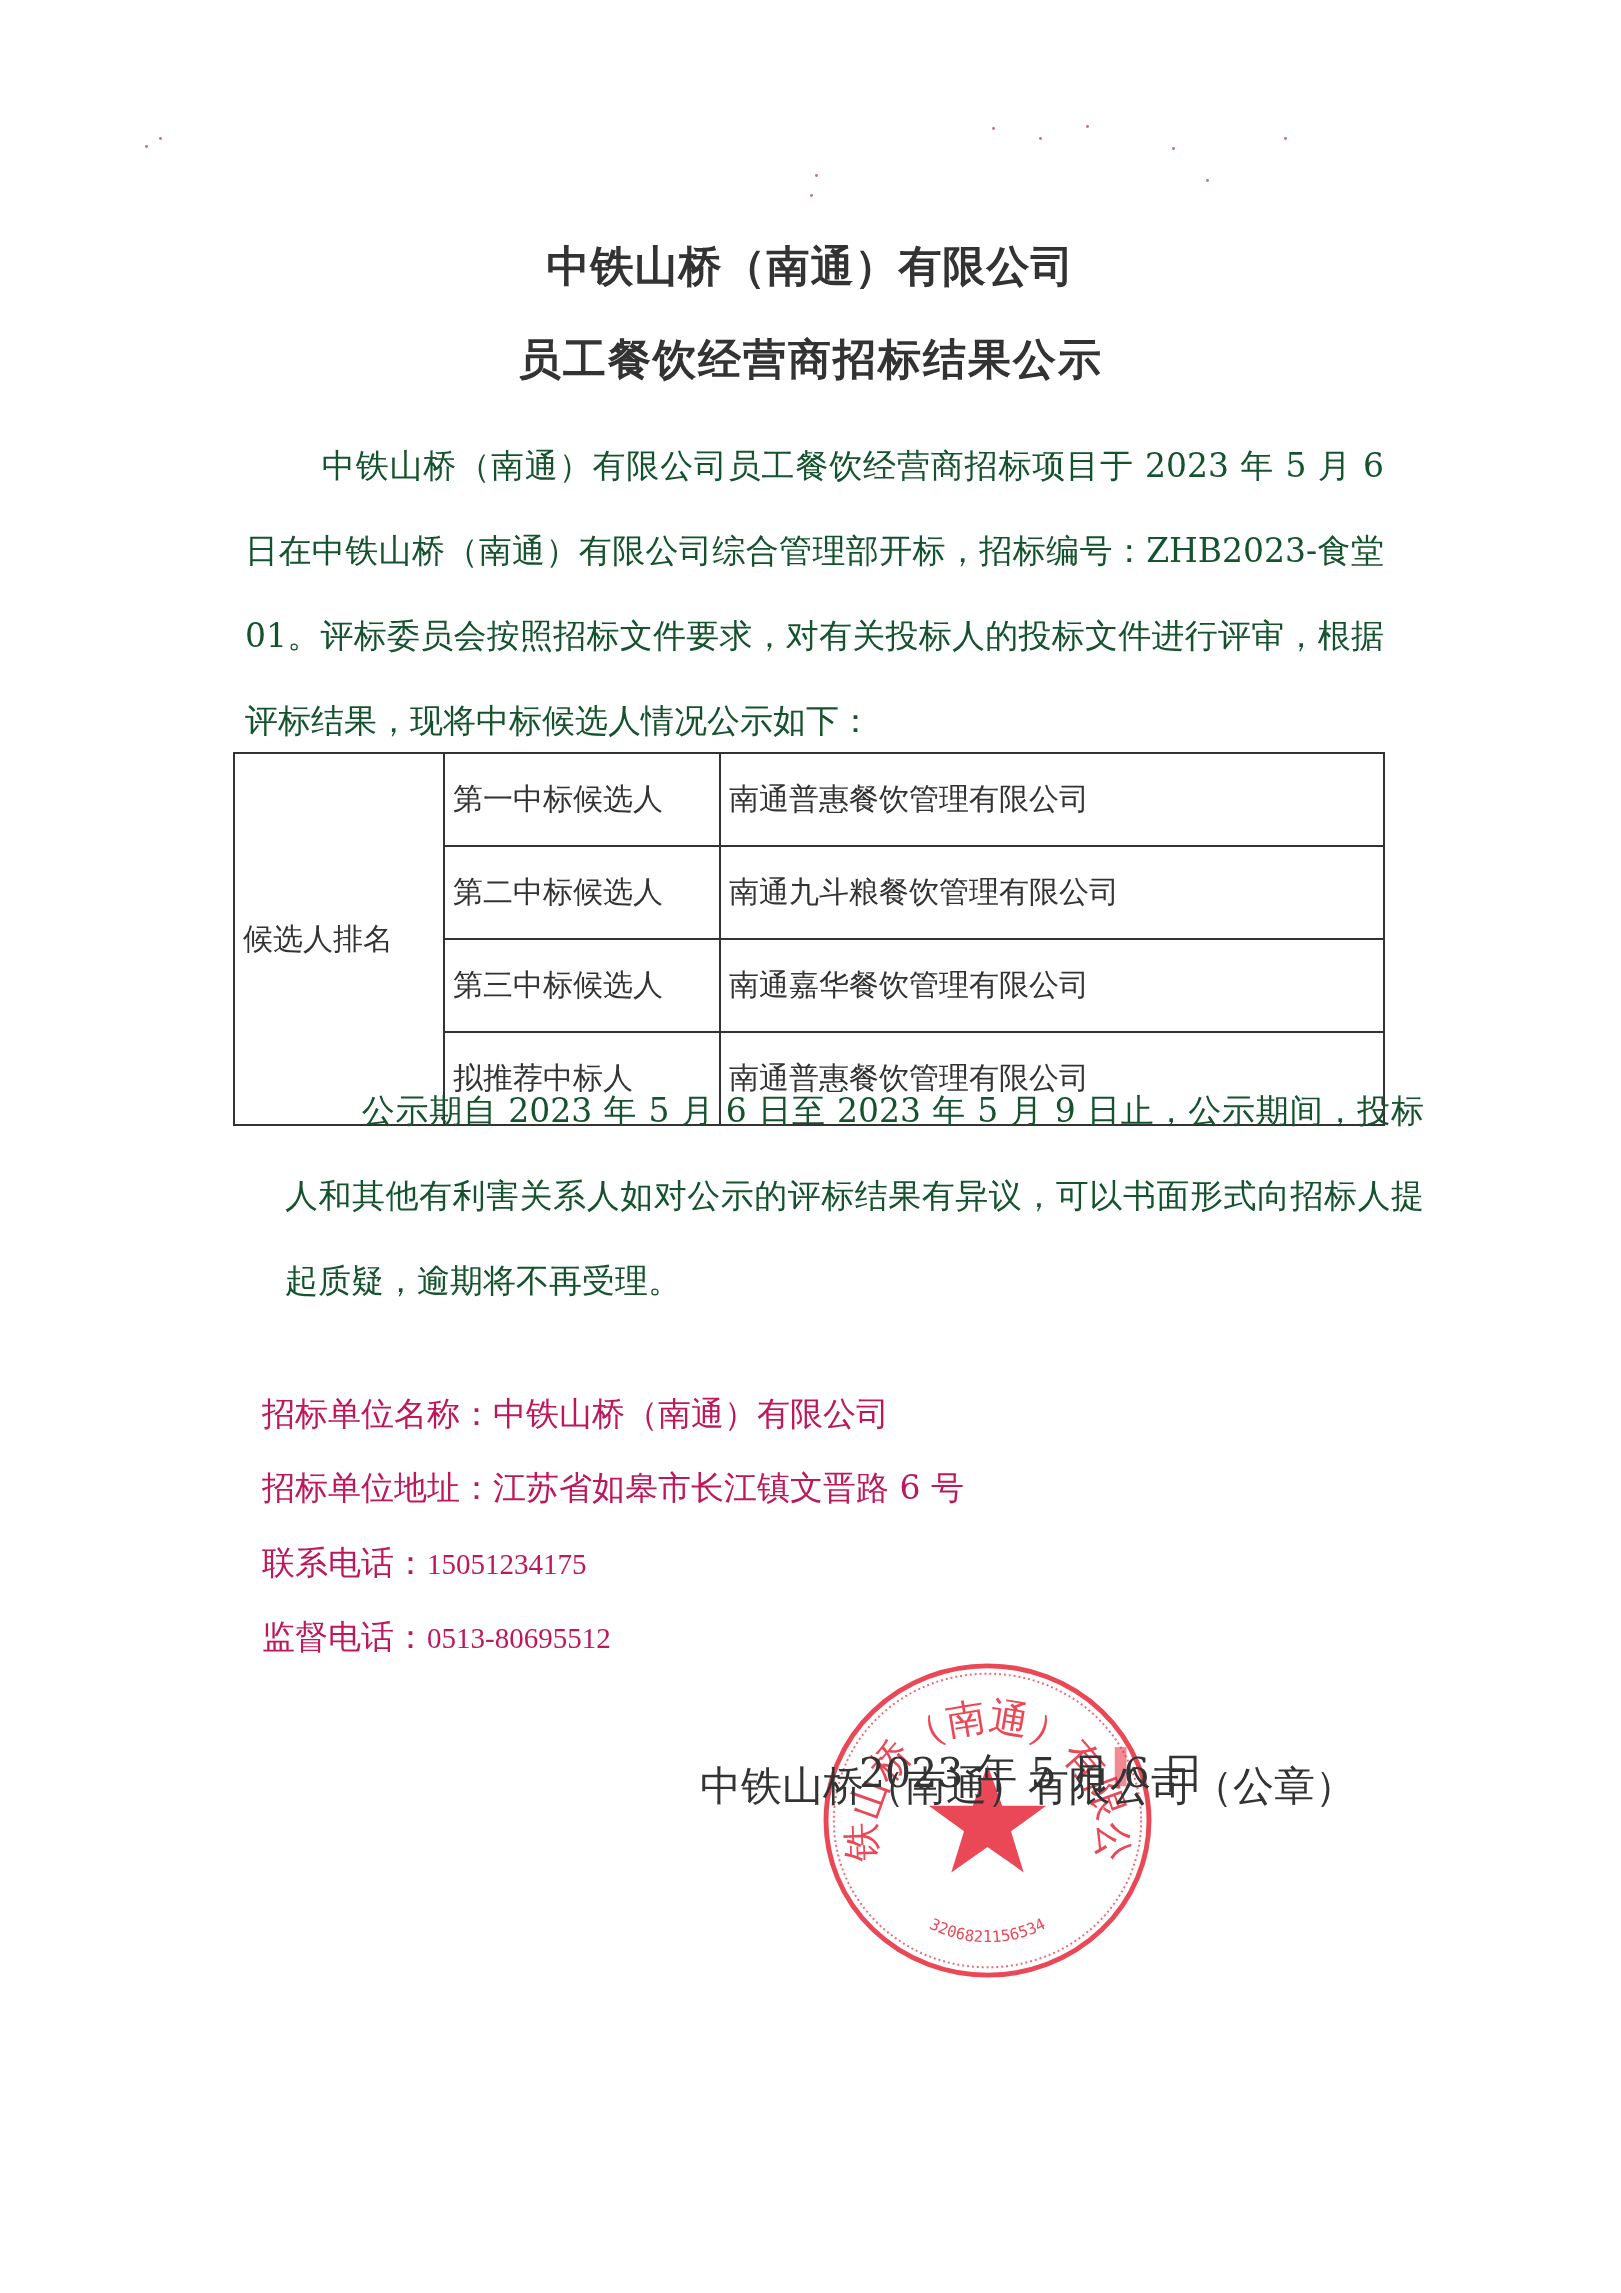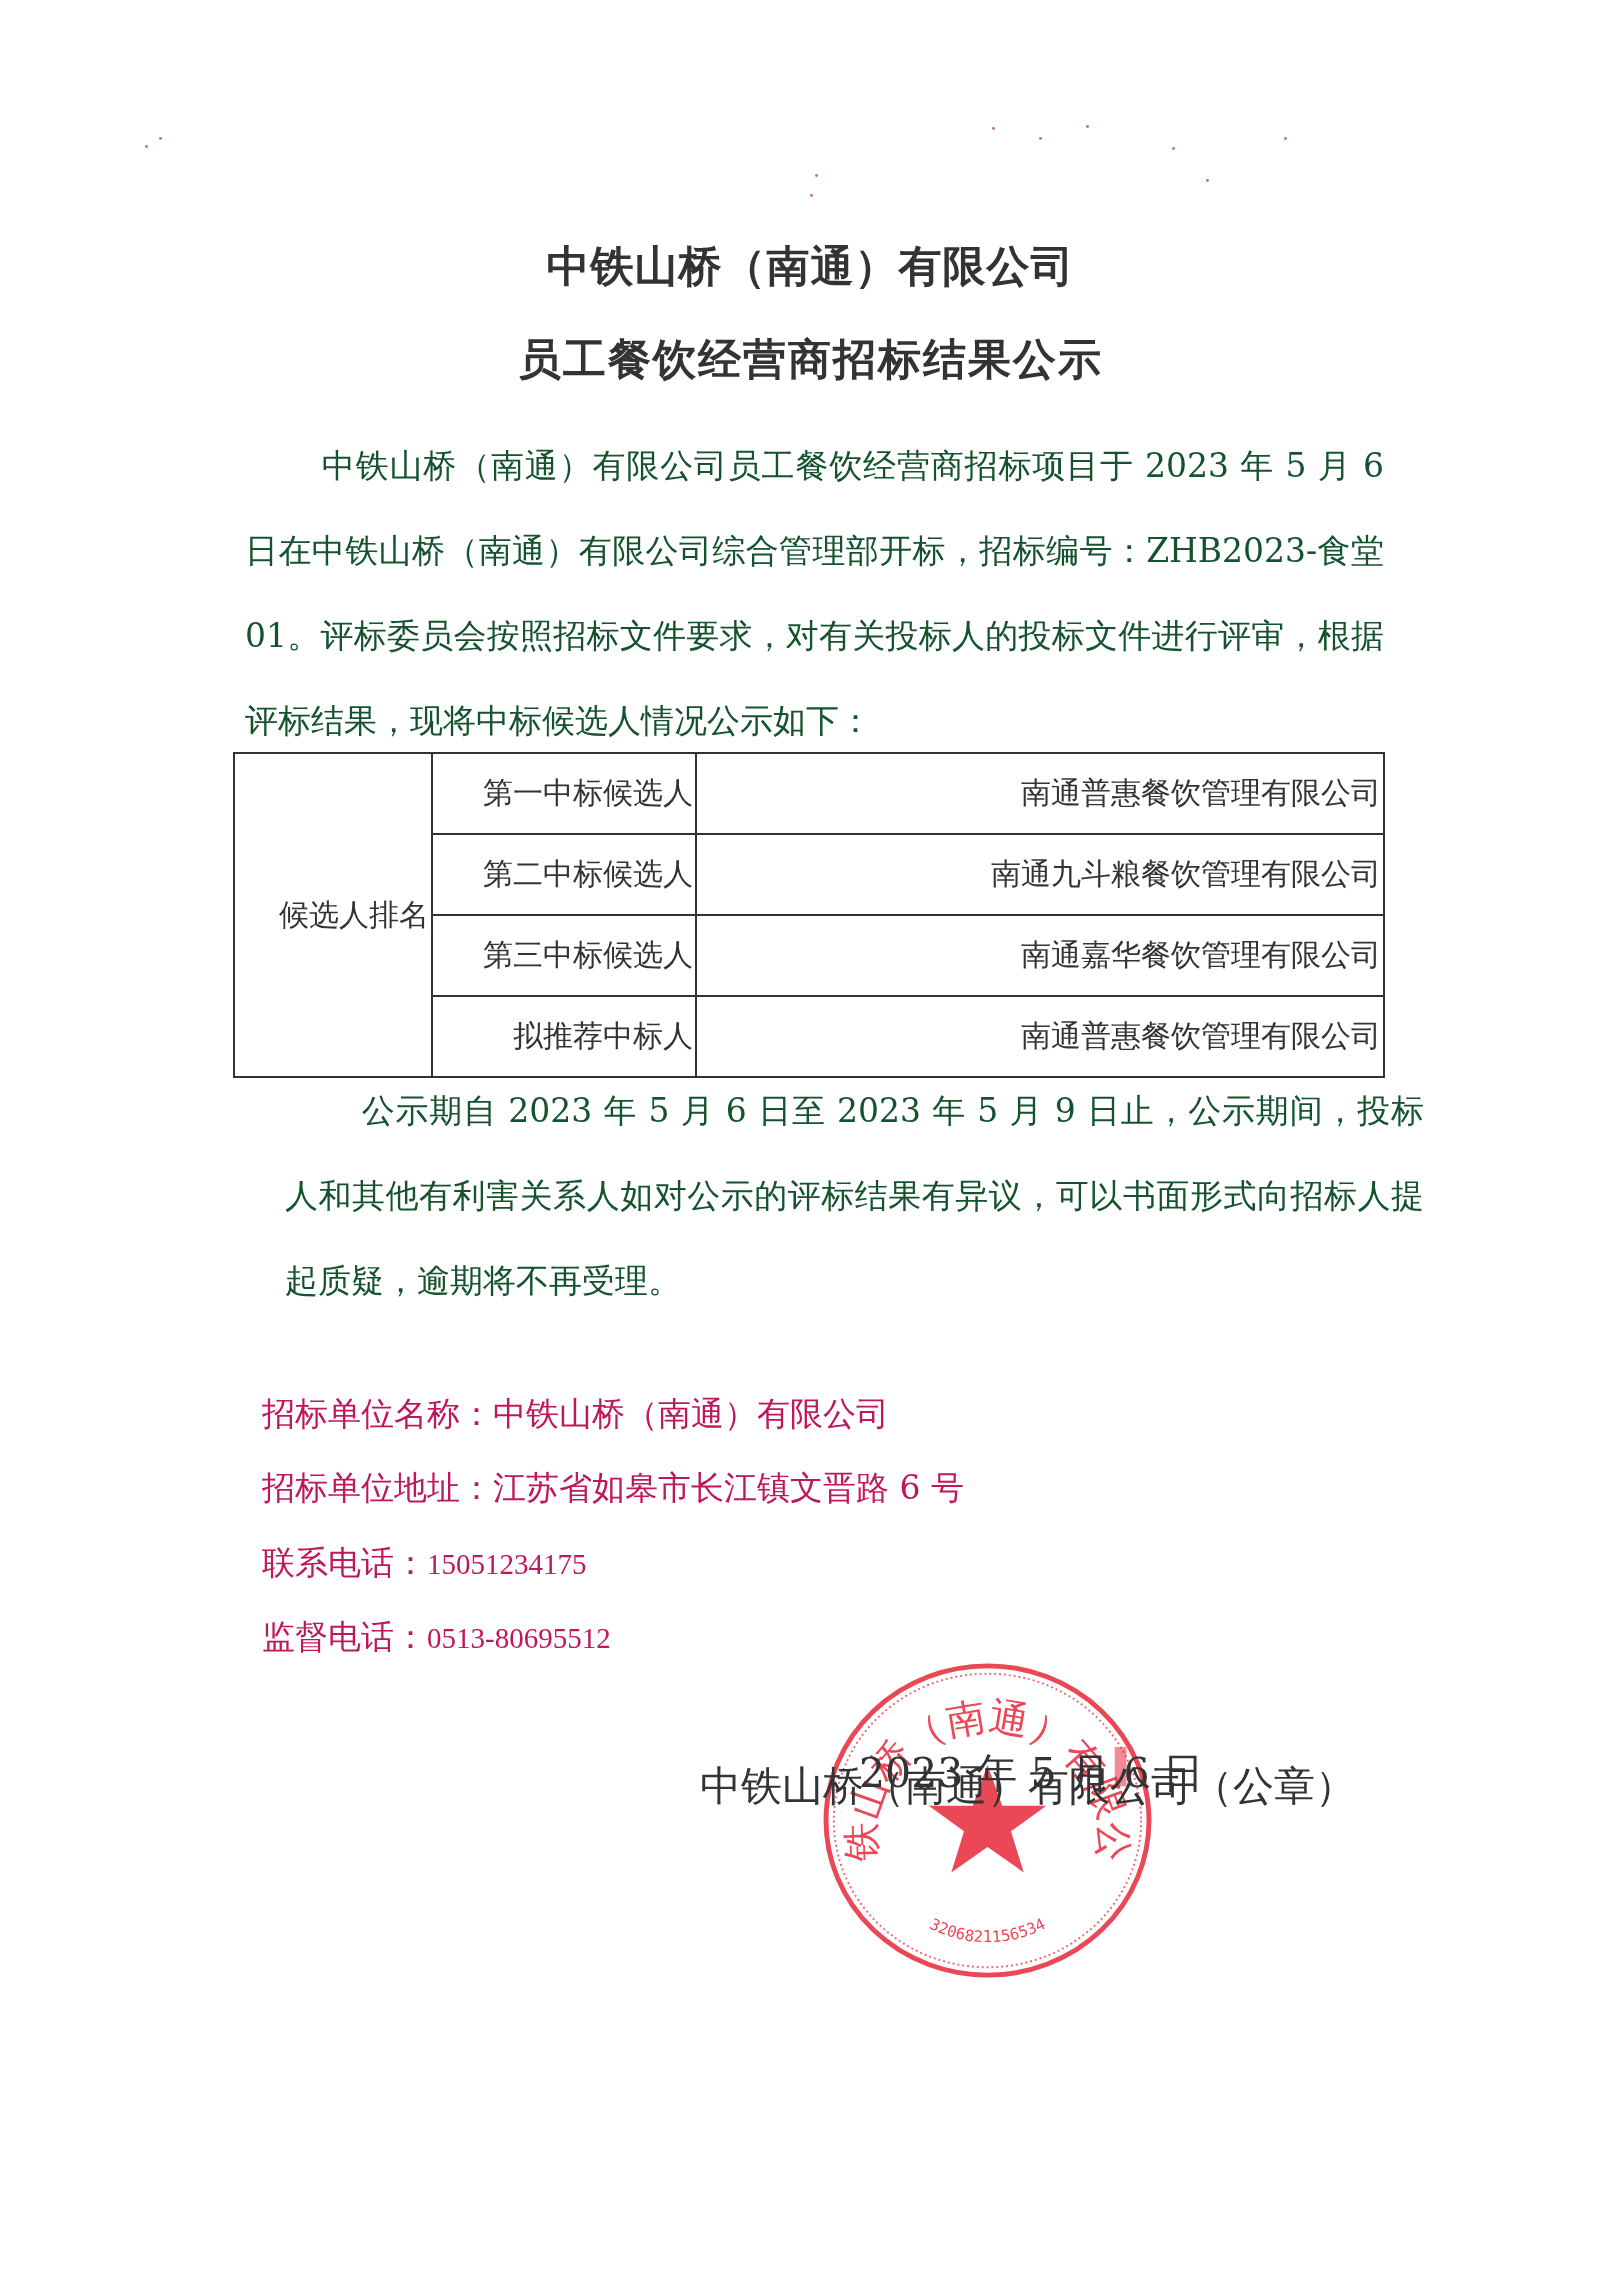--- a/index.html
+++ b/index.html
@@ -21,21 +21,21 @@
       font-size: 33px; line-height: 85px; color: #14532d;
       text-align: justify; text-align-last: left;
     }
     .para .indent { display: inline-block; width: 76px; }
     .p1 { top: 423px; }
     .p2 { top: 1068px; margin-left: 40px; }
     table.cands {
       position: absolute; left: 233px; top: 752px; width: 1152px;
       border-collapse: collapse; font-size: 30px; color: #333;
     }
-    table.cands td { border: 2px solid #333; text-align: right; height: 75px; padding: 2px; }
+    table.cands td { border: 2px solid #333; text-align: left; height: 75px; padding: 8px; }
     table.cands td.rank-label { width: 192px; }
     table.cands td.pos { width: 258px; }
     .info {
       position: absolute; left: 262px; font-size: 33px; color: #be185d; line-height: 39px;
     }
     .info .num { font-family: Liberation Serif, serif; font-size: 29px; }
     .i1 { top: 1394px; } .i2 { top: 1468px; } .i3 { top: 1543px; } .i4 { top: 1617px; }
     .stamp {
       position: absolute; left: 821px; top: 1659px; width: 333px; height: 323px;
     }

